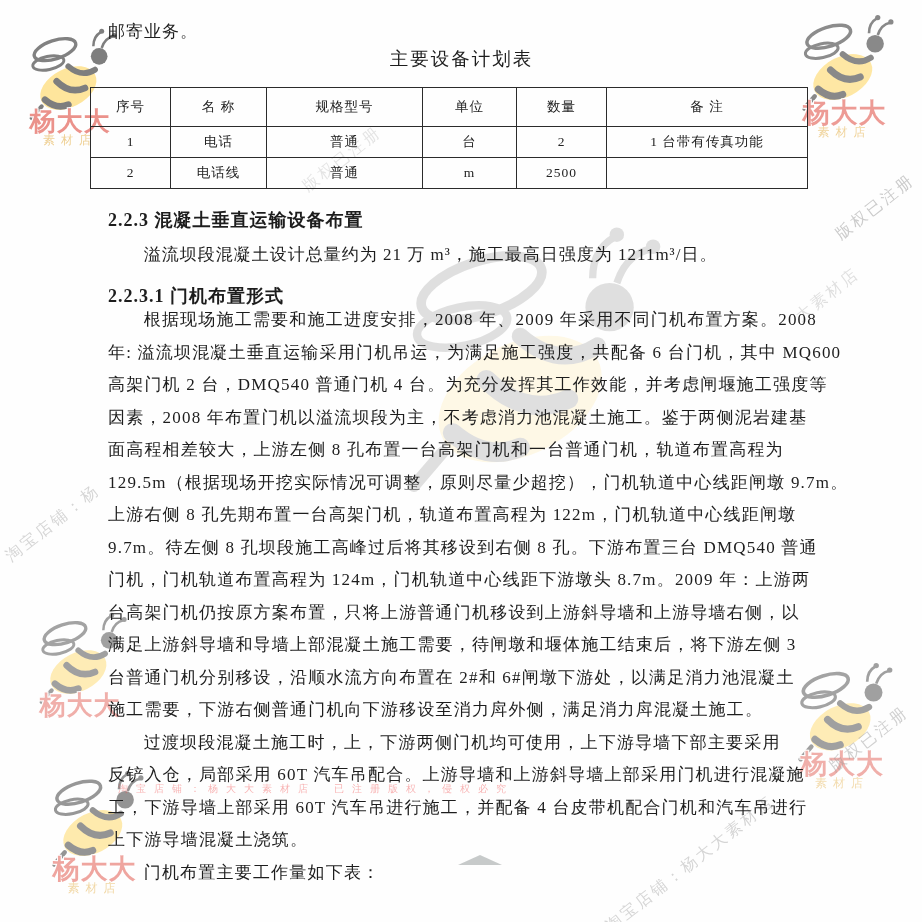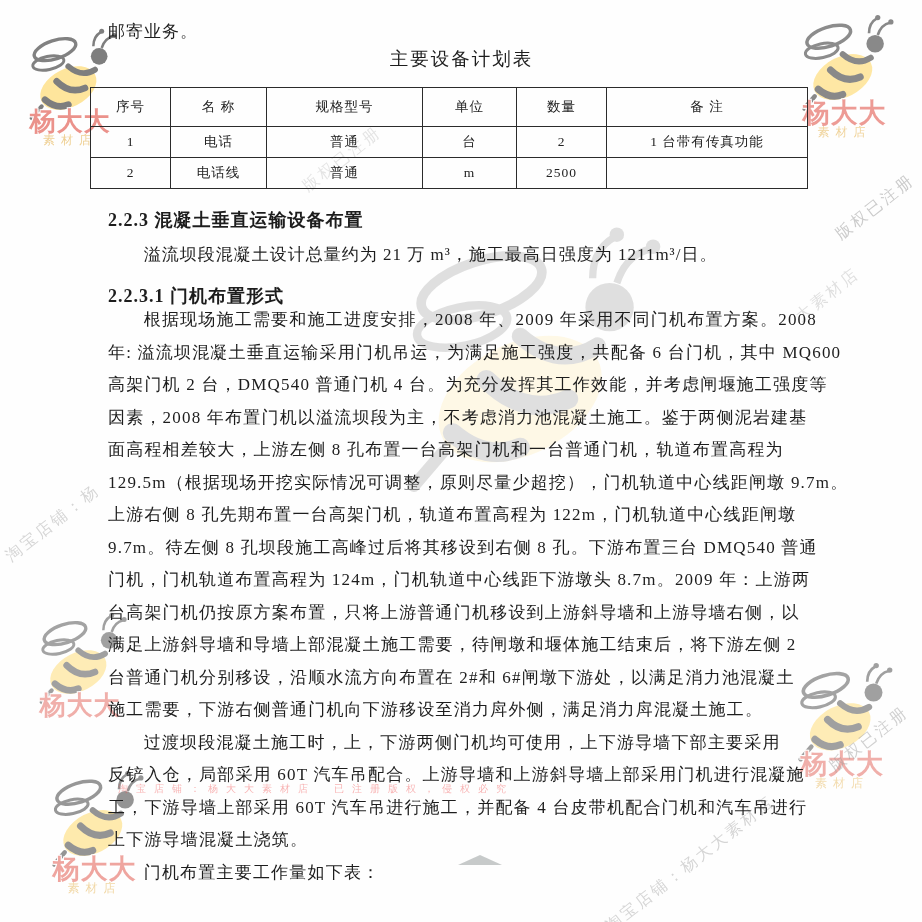--- a/index.html
+++ b/index.html
@@ -198,21 +198,21 @@
       <div class="ln indent">根据现场施工需要和施工进度安排，2008 年、2009 年采用不同门机布置方案。2008</div>
       <div class="ln">年: 溢流坝混凝土垂直运输采用门机吊运，为满足施工强度，共配备 6 台门机，其中 MQ600</div>
       <div class="ln">高架门机 2 台，DMQ540 普通门机 4 台。为充分发挥其工作效能，并考虑闸堰施工强度等</div>
       <div class="ln">因素，2008 年布置门机以溢流坝段为主，不考虑消力池混凝土施工。鉴于两侧泥岩建基</div>
       <div class="ln">面高程相差较大，上游左侧 8 孔布置一台高架门机和一台普通门机，轨道布置高程为</div>
       <div class="ln">129.5m（根据现场开挖实际情况可调整，原则尽量少超挖），门机轨道中心线距闸墩 9.7m。</div>
       <div class="ln">上游右侧 8 孔先期布置一台高架门机，轨道布置高程为 122m，门机轨道中心线距闸墩</div>
       <div class="ln">9.7m。待左侧 8 孔坝段施工高峰过后将其移设到右侧 8 孔。下游布置三台 DMQ540 普通</div>
       <div class="ln">门机，门机轨道布置高程为 124m，门机轨道中心线距下游墩头 8.7m。2009 年：上游两</div>
       <div class="ln">台高架门机仍按原方案布置，只将上游普通门机移设到上游斜导墙和上游导墙右侧，以</div>
-      <div class="ln">满足上游斜导墙和导墙上部混凝土施工需要，待闸墩和堰体施工结束后，将下游左侧 2</div>
+      <div class="ln">满足上游斜导墙和导墙上部混凝土施工需要，待闸墩和堰体施工结束后，将下游左侧 3</div>
       <div class="ln">台普通门机分别移设，沿顺水流方向布置在 2#和 6#闸墩下游处，以满足消力池混凝土</div>
       <div class="ln">施工需要，下游右侧普通门机向下游移设至消力戽外侧，满足消力戽混凝土施工。</div>
       <div class="ln indent">过渡坝段混凝土施工时，上，下游两侧门机均可使用，上下游导墙下部主要采用</div>
       <div class="ln">反铲入仓，局部采用 60T 汽车吊配合。上游导墙和上游斜导墙上部采用门机进行混凝施</div>
       <div class="ln">工，下游导墙上部采用 60T 汽车吊进行施工，并配备 4 台皮带机配合门机和汽车吊进行</div>
       <div class="ln">上下游导墙混凝土浇筑。</div>
       <div class="ln indent">门机布置主要工作量如下表：</div>
     </div>
 
   </div>

